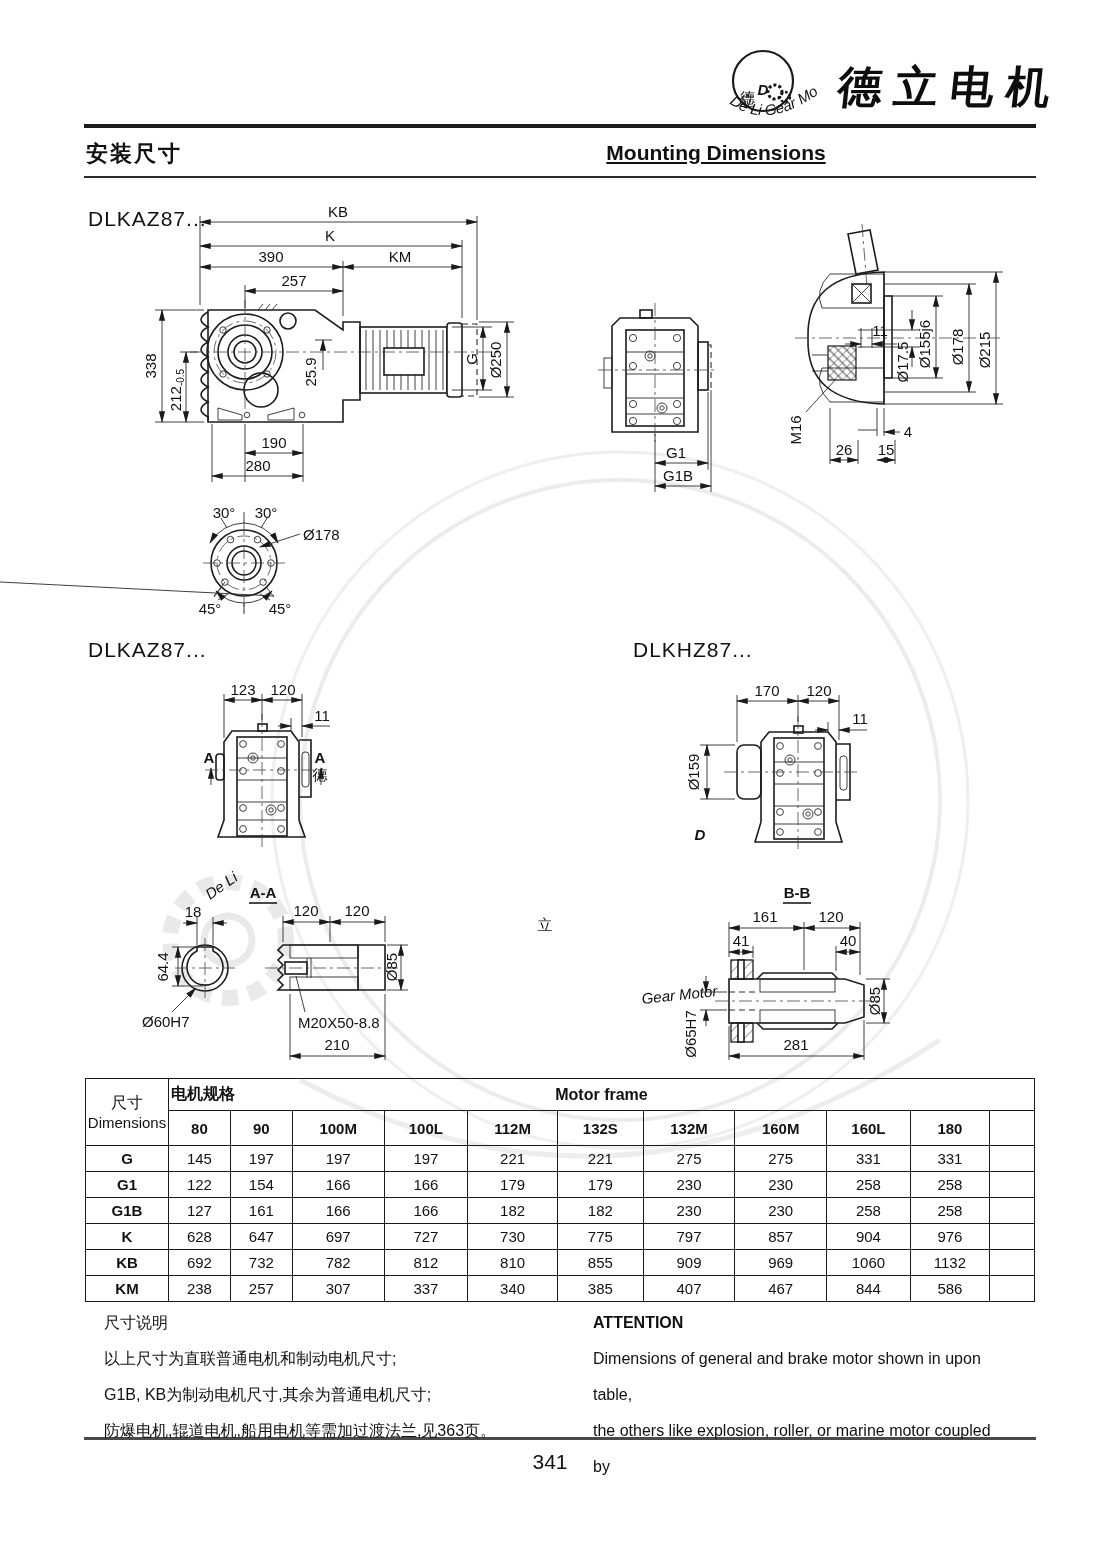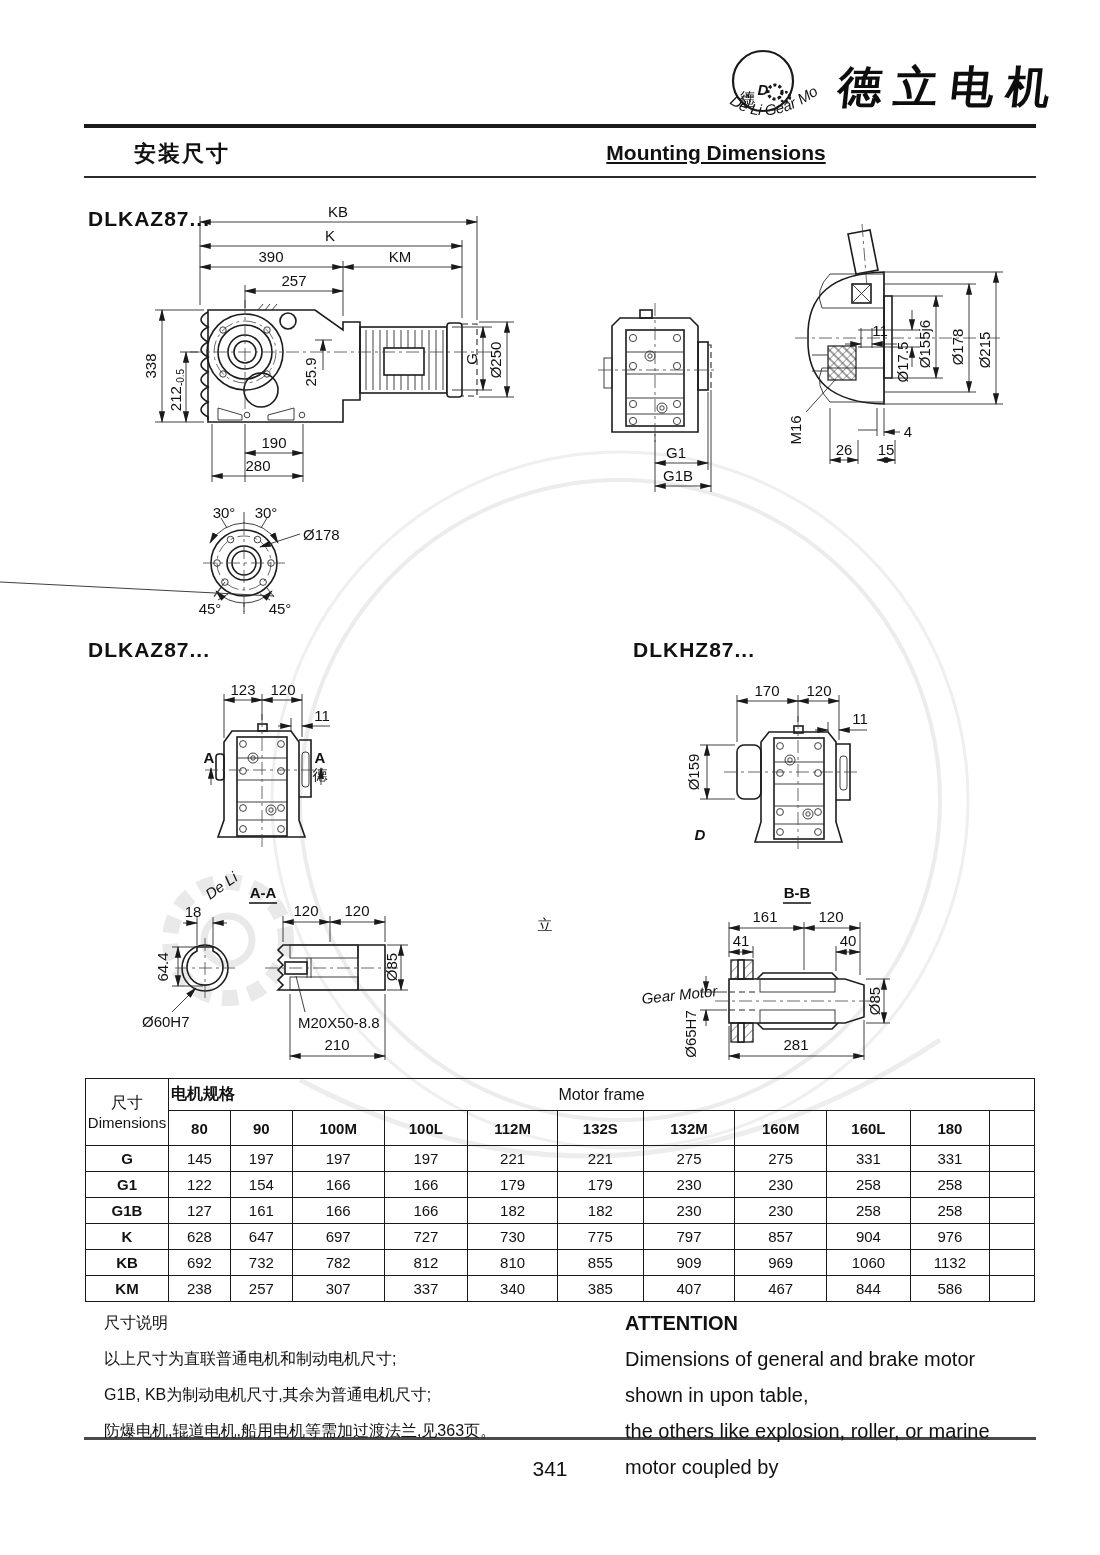--- a/index.html
+++ b/index.html
@@ -4,23 +4,23 @@
 <style>
   html,body{margin:0;padding:0;background:#ffffff;}
   .page{position:relative;width:1100px;height:1555px;background:#fff;overflow:hidden;
         font-family:"Liberation Sans",sans-serif;color:#111;}
   .abs{position:absolute;}
   
   .brand{position:absolute;left:838px;top:58px;width:200px;font-family:"DejaVu Serif",serif;
          font-weight:bold;font-size:44px;letter-spacing:12px;color:#0d0d0d;transform:skewX(-6deg);white-space:nowrap;}
   .rule-thick{position:absolute;left:84px;top:124px;width:952px;height:4px;background:#1a1a1a;}
   .rule-thin{position:absolute;left:84px;top:176px;width:952px;height:2px;background:#2a2a2a;}
-  .title-cn{position:absolute;left:86px;top:139px;font-size:22px;font-weight:bold;letter-spacing:2px;margin-left:48px;}
+  .title-cn{position:absolute;left:86px;top:139px;font-size:22px;font-weight:bold;letter-spacing:2px;}
   .title-en{position:absolute;left:396px;top:141px;width:640px;text-align:center;font-size:21px;font-weight:bold;text-decoration:underline;}
-  .sec-label{position:absolute;font-size:21px;font-weight:bold;letter-spacing:1px;}
+  .sec-label{position:absolute;font-size:21px;font-weight:normal;letter-spacing:1px;}
   
   svg.drawings{position:absolute;left:0;top:195px;z-index:2;}
   svg text{font-family:"Liberation Sans",sans-serif;font-size:15px;fill:#111;}
   .ol{fill:none;stroke:#1c1c1c;stroke-width:1.6;}
   .ol2{fill:#fff;stroke:#1c1c1c;stroke-width:1.6;}
   .thin{fill:none;stroke:#2a2a2a;stroke-width:0.9;}
   .dim{fill:none;stroke:#2a2a2a;stroke-width:0.9;}
   .cl{fill:none;stroke:#444;stroke-width:0.8;stroke-dasharray:13 4 3 4;}
   .dash{fill:none;stroke:#2a2a2a;stroke-width:1.1;stroke-dasharray:6 4;}
   
@@ -30,31 +30,31 @@
   .dimtable th,.dimtable td{border:1.5px solid #1a1a1a;font-size:15px;text-align:center;padding:0;}
   .dimtable .r1{height:32px;margin-top:20px;}
   .dimtable .r2 th{height:34px;font-weight:bold;}
   .dimtable tbody tr{height:26px;}
   .dimtable td{font-weight:normal;}
   .dimtable th.corner{width:82px;font-weight:normal;}
   .corner-cn{font-size:16px;}
   .corner-en{font-size:15px;}
   .mfcell{position:relative;font-weight:bold;}
   .mf-cn{position:absolute;left:2px;top:5px;font-size:16px;font-weight:bold;}
-  .mf-en{display:block;text-align:center;font-weight:normal;font-size:16px;}
+  .mf-en{display:block;text-align:center;font-weight:bold;font-size:16px;}
   .dimtable td.endcol,.dimtable th.endcol{width:44px;}
   .dimtable tbody th{font-weight:bold;}
   
   .notes-cn{position:absolute;left:88px;top:1305px;width:500px;font-size:16px;line-height:36px;z-index:3;margin-left:16px;}
-  .notes-en{position:absolute;left:625px;top:1305px;width:412px;font-size:20px;line-height:36px;z-index:3;}
+  .notes-en{position:absolute;left:593px;top:1305px;width:412px;font-size:16px;line-height:36px;z-index:3;}
   .note-title{font-weight:bold;}
   .notes-cn .note-title{font-weight:normal;}
   
   .rule-foot{position:absolute;left:84px;top:1437px;width:952px;height:3px;background:#4a4a4a;}
-  .page-num{position:absolute;left:0;top:1450px;width:1100px;text-align:center;font-size:21px;z-index:3;margin-top:7px;}
+  .page-num{position:absolute;left:0;top:1450px;width:1100px;text-align:center;font-size:21px;z-index:3;}
 </style>
 </head>
 <body>
 
 <div class="page">
 
   <svg class="wm" width="1100" height="1555" viewBox="0 0 1100 1555">
     <circle cx="620" cy="800" r="320" fill="none" stroke="#ececec" stroke-width="4"></circle>
     <circle cx="620" cy="800" r="348" fill="none" stroke="#efefef" stroke-width="3"></circle>
     <path d="M300,1080 Q620,1250 940,1040" fill="none" stroke="#ededed" stroke-width="5"></path>

